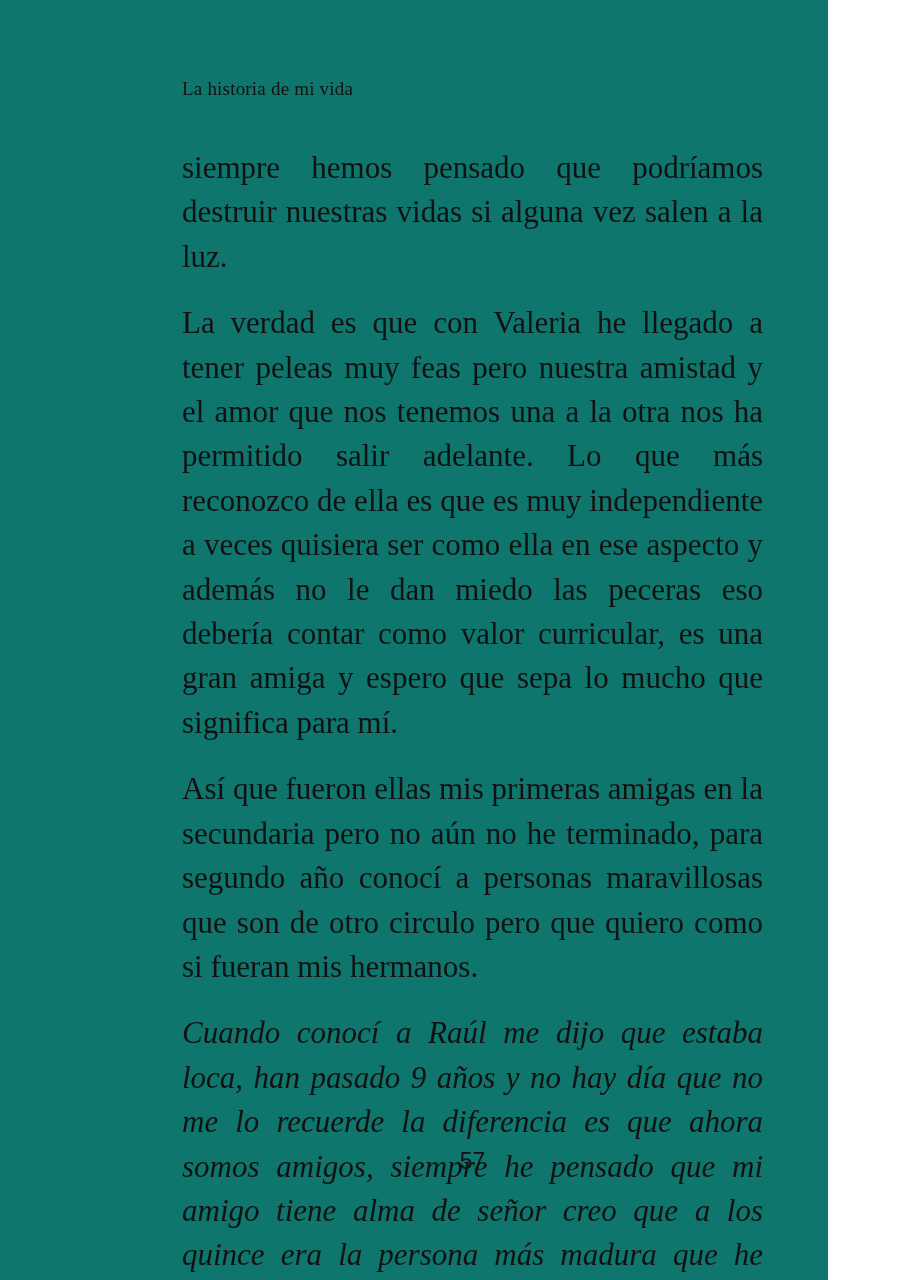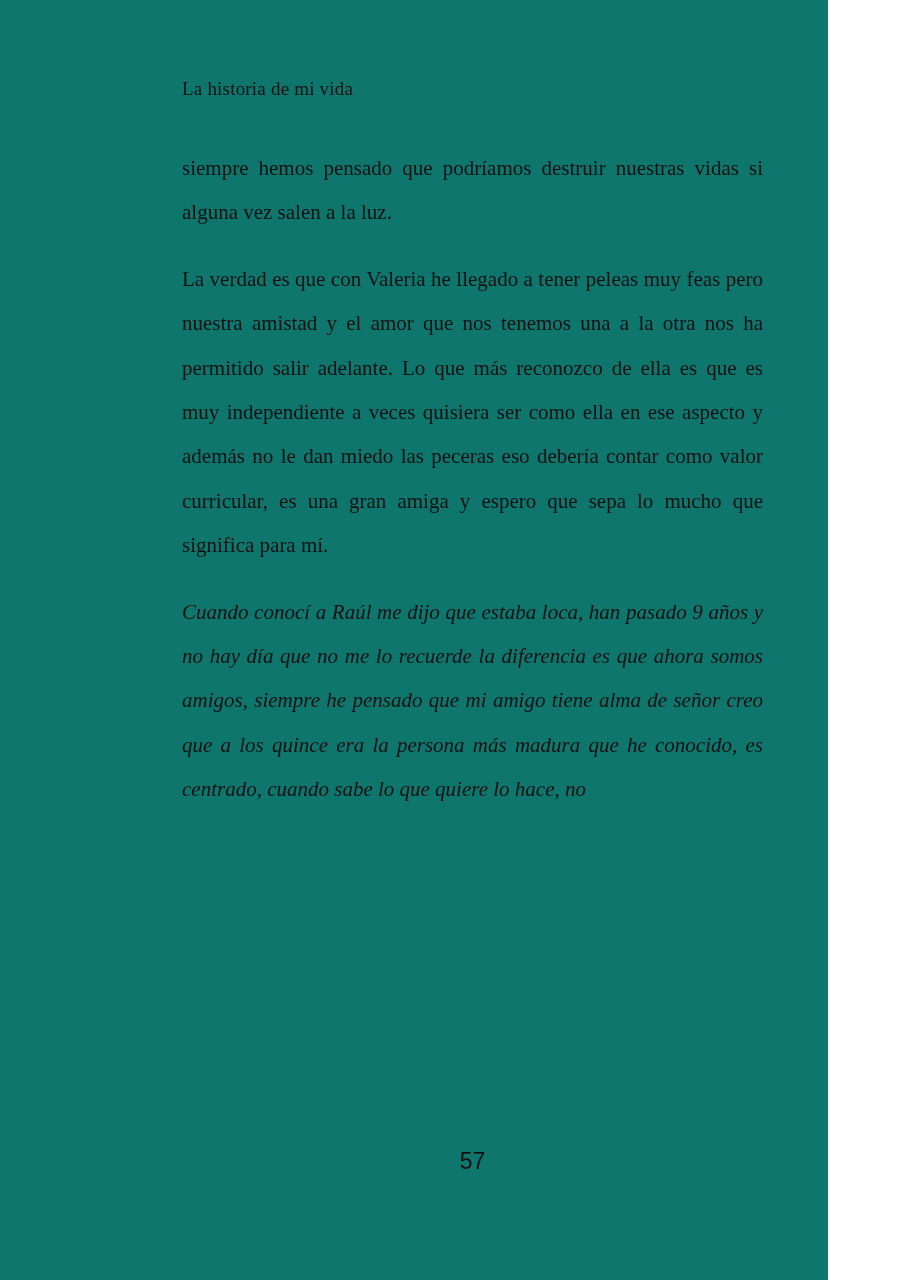--- a/index.html
+++ b/index.html
@@ -27,21 +27,21 @@
     white-space: nowrap;
   }
   .text-block {
     position: absolute;
     left: 182px;
     top: 146px;
     width: 581px;
   }
   .para {
     margin: 0 0 22px 0;
-    font-size: 21px;
+    font-size: 31px;
     line-height: 44.4px;
     text-align: justify;
     text-justify: inter-word;
     color: #111111;
   }
   .para:last-child {
     margin-bottom: 0;
     font-style: italic;
   }
   .page-number {
@@ -58,18 +58,19 @@
 </head>
 <body>
 
 <div class="page">
 
   <div class="running-header">La historia de mi vida</div>
 
   <div class="text-block">
     <p class="para">siempre hemos pensado que podríamos destruir nuestras vidas si alguna vez salen a la luz.</p>
     <p class="para">La verdad es que con Valeria he llegado a tener peleas muy feas pero nuestra amistad y el amor que nos tenemos una a la otra nos ha permitido salir adelante. Lo que más reconozco de ella es que es muy independiente a veces quisiera ser como ella en ese aspecto y además no le dan miedo las peceras eso debería contar como valor curricular, es una gran amiga y espero que sepa lo mucho que significa para mí.</p>
+    <p class="para">Así que fueron ellas mis primeras amigas en la secundaria pero no aún no he terminado, para segundo año conocí a personas maravillosas que son de otro circulo pero que quiero como si fueran mis hermanos.</p>
     <p class="para">Cuando conocí a Raúl me dijo que estaba loca, han pasado 9 años y no hay día que no me lo recuerde la diferencia es que ahora somos amigos, siempre he pensado que mi amigo tiene alma de señor creo que a los quince era la persona más madura que he conocido, es centrado, cuando sabe lo que quiere lo hace, no</p>
   </div>
 
   <div class="page-number">57</div>
 
 </div>
 
 </body></html>

